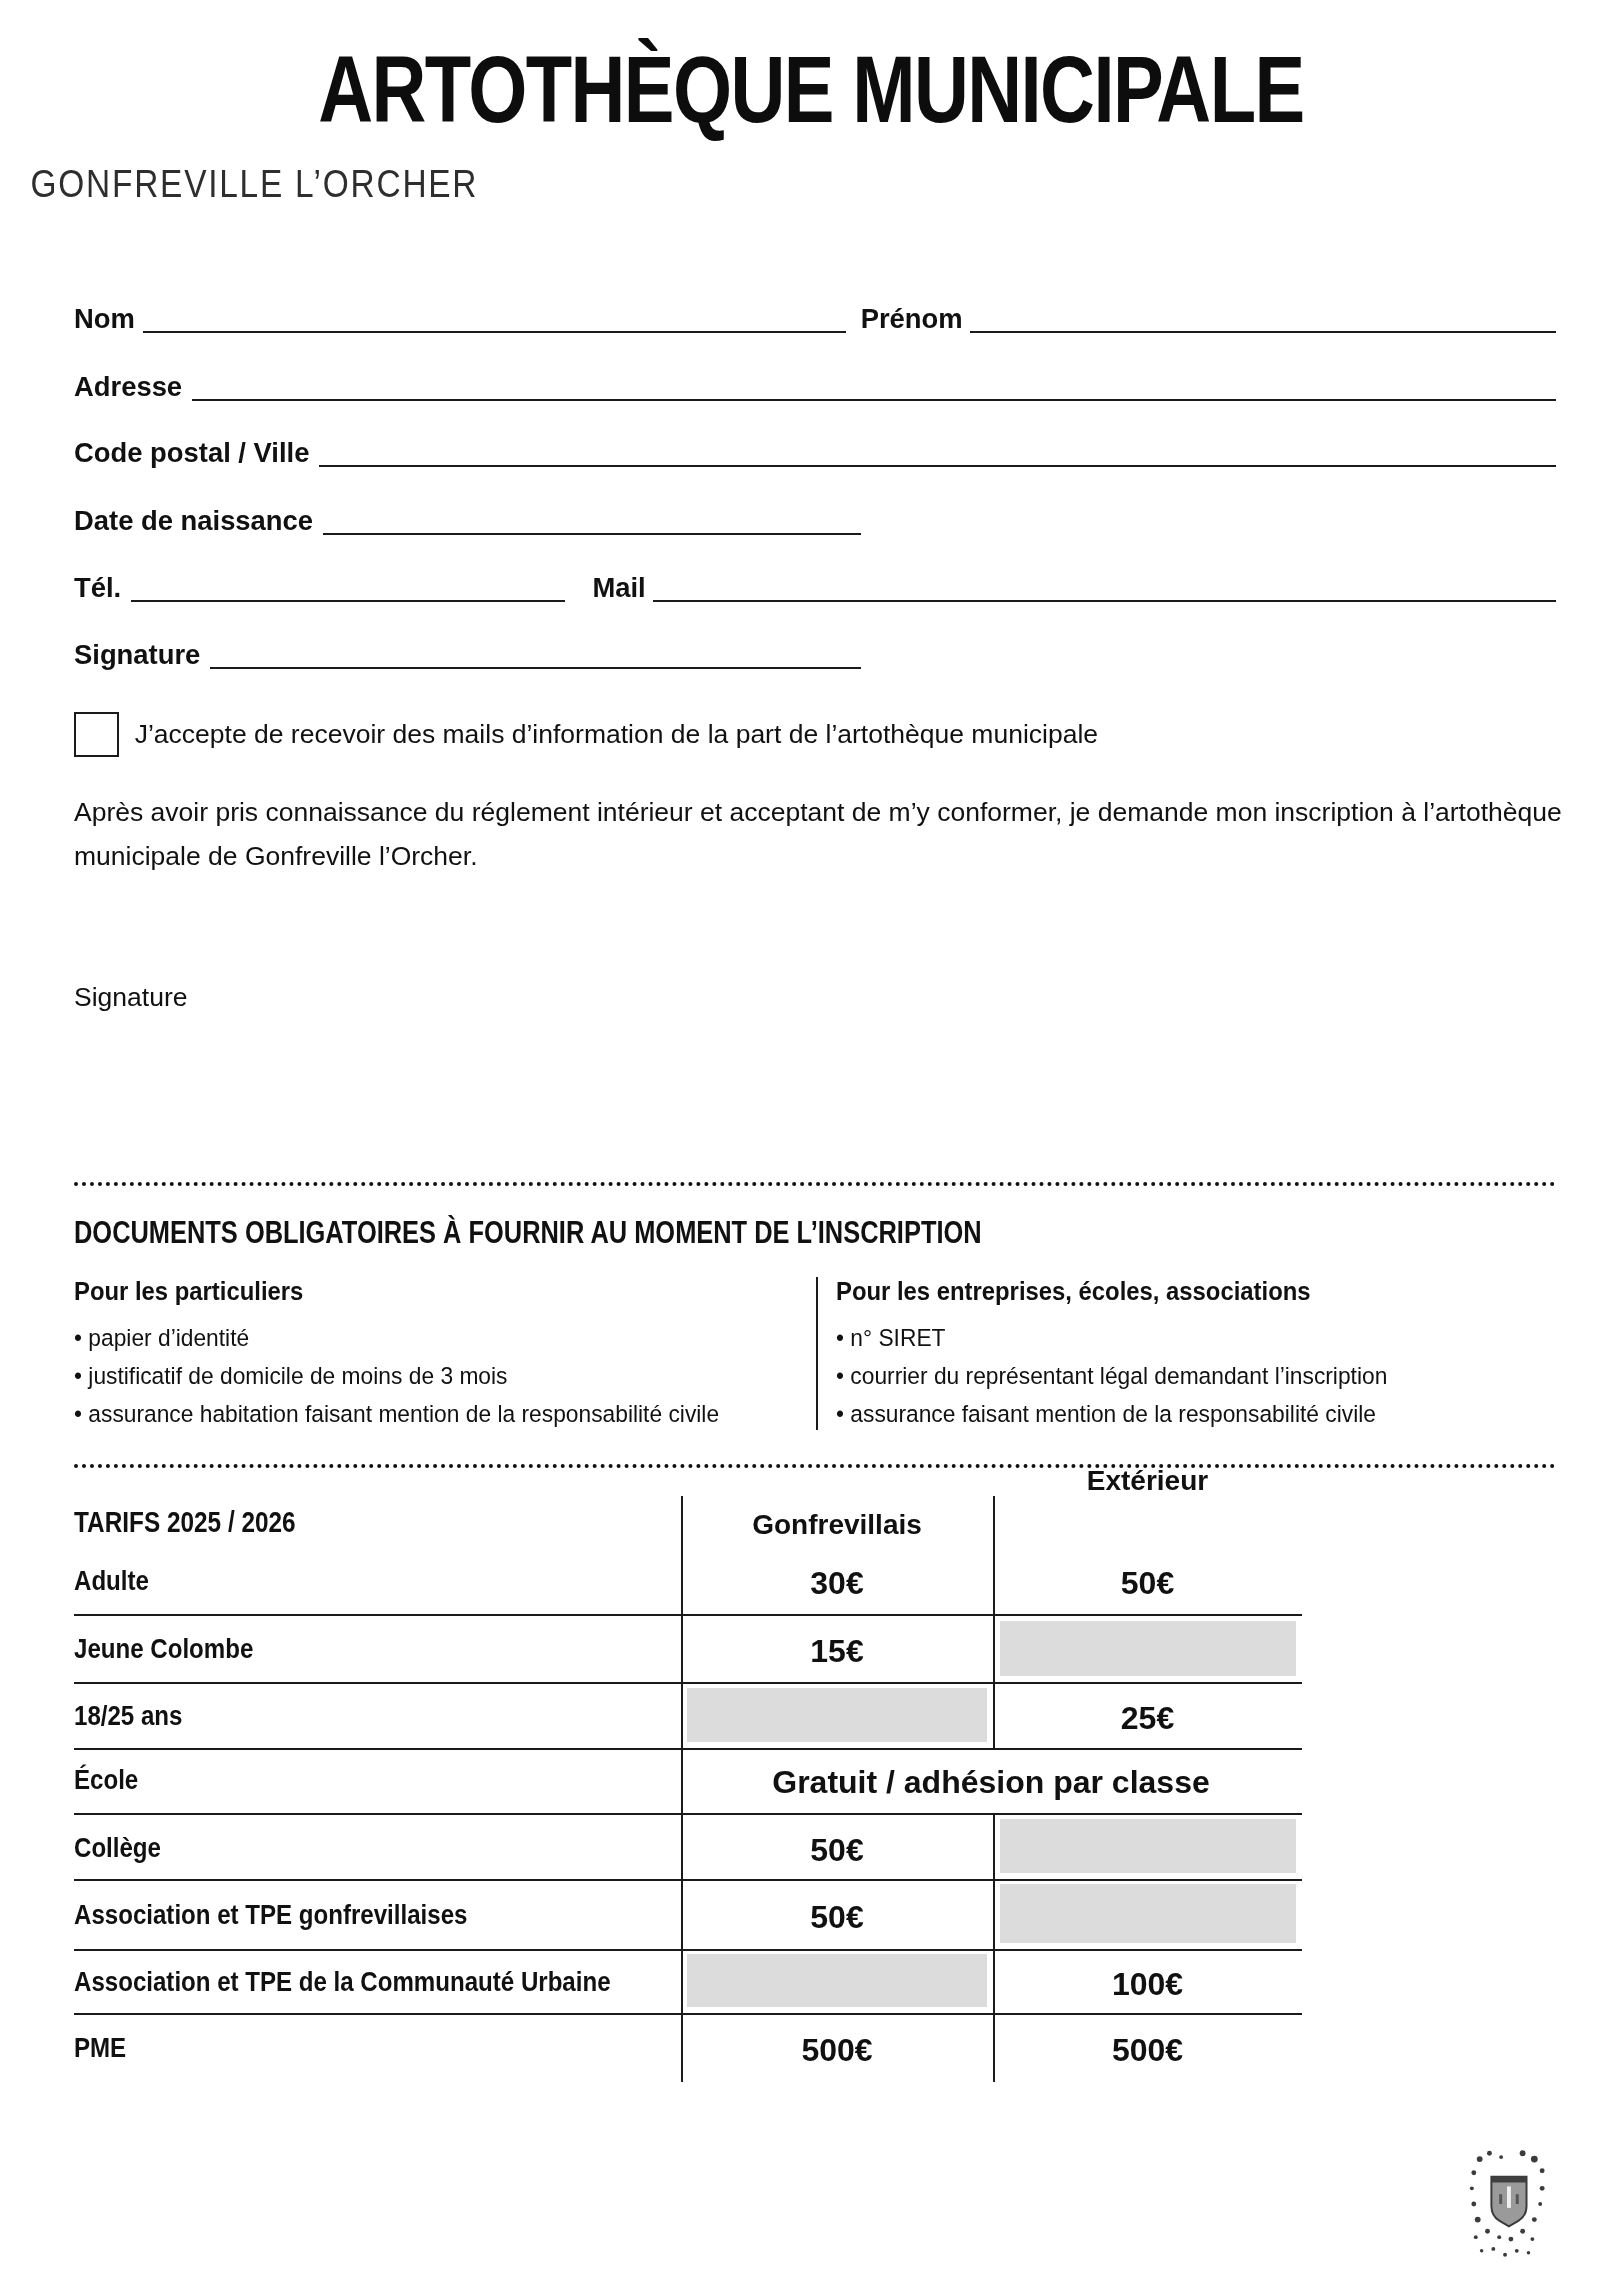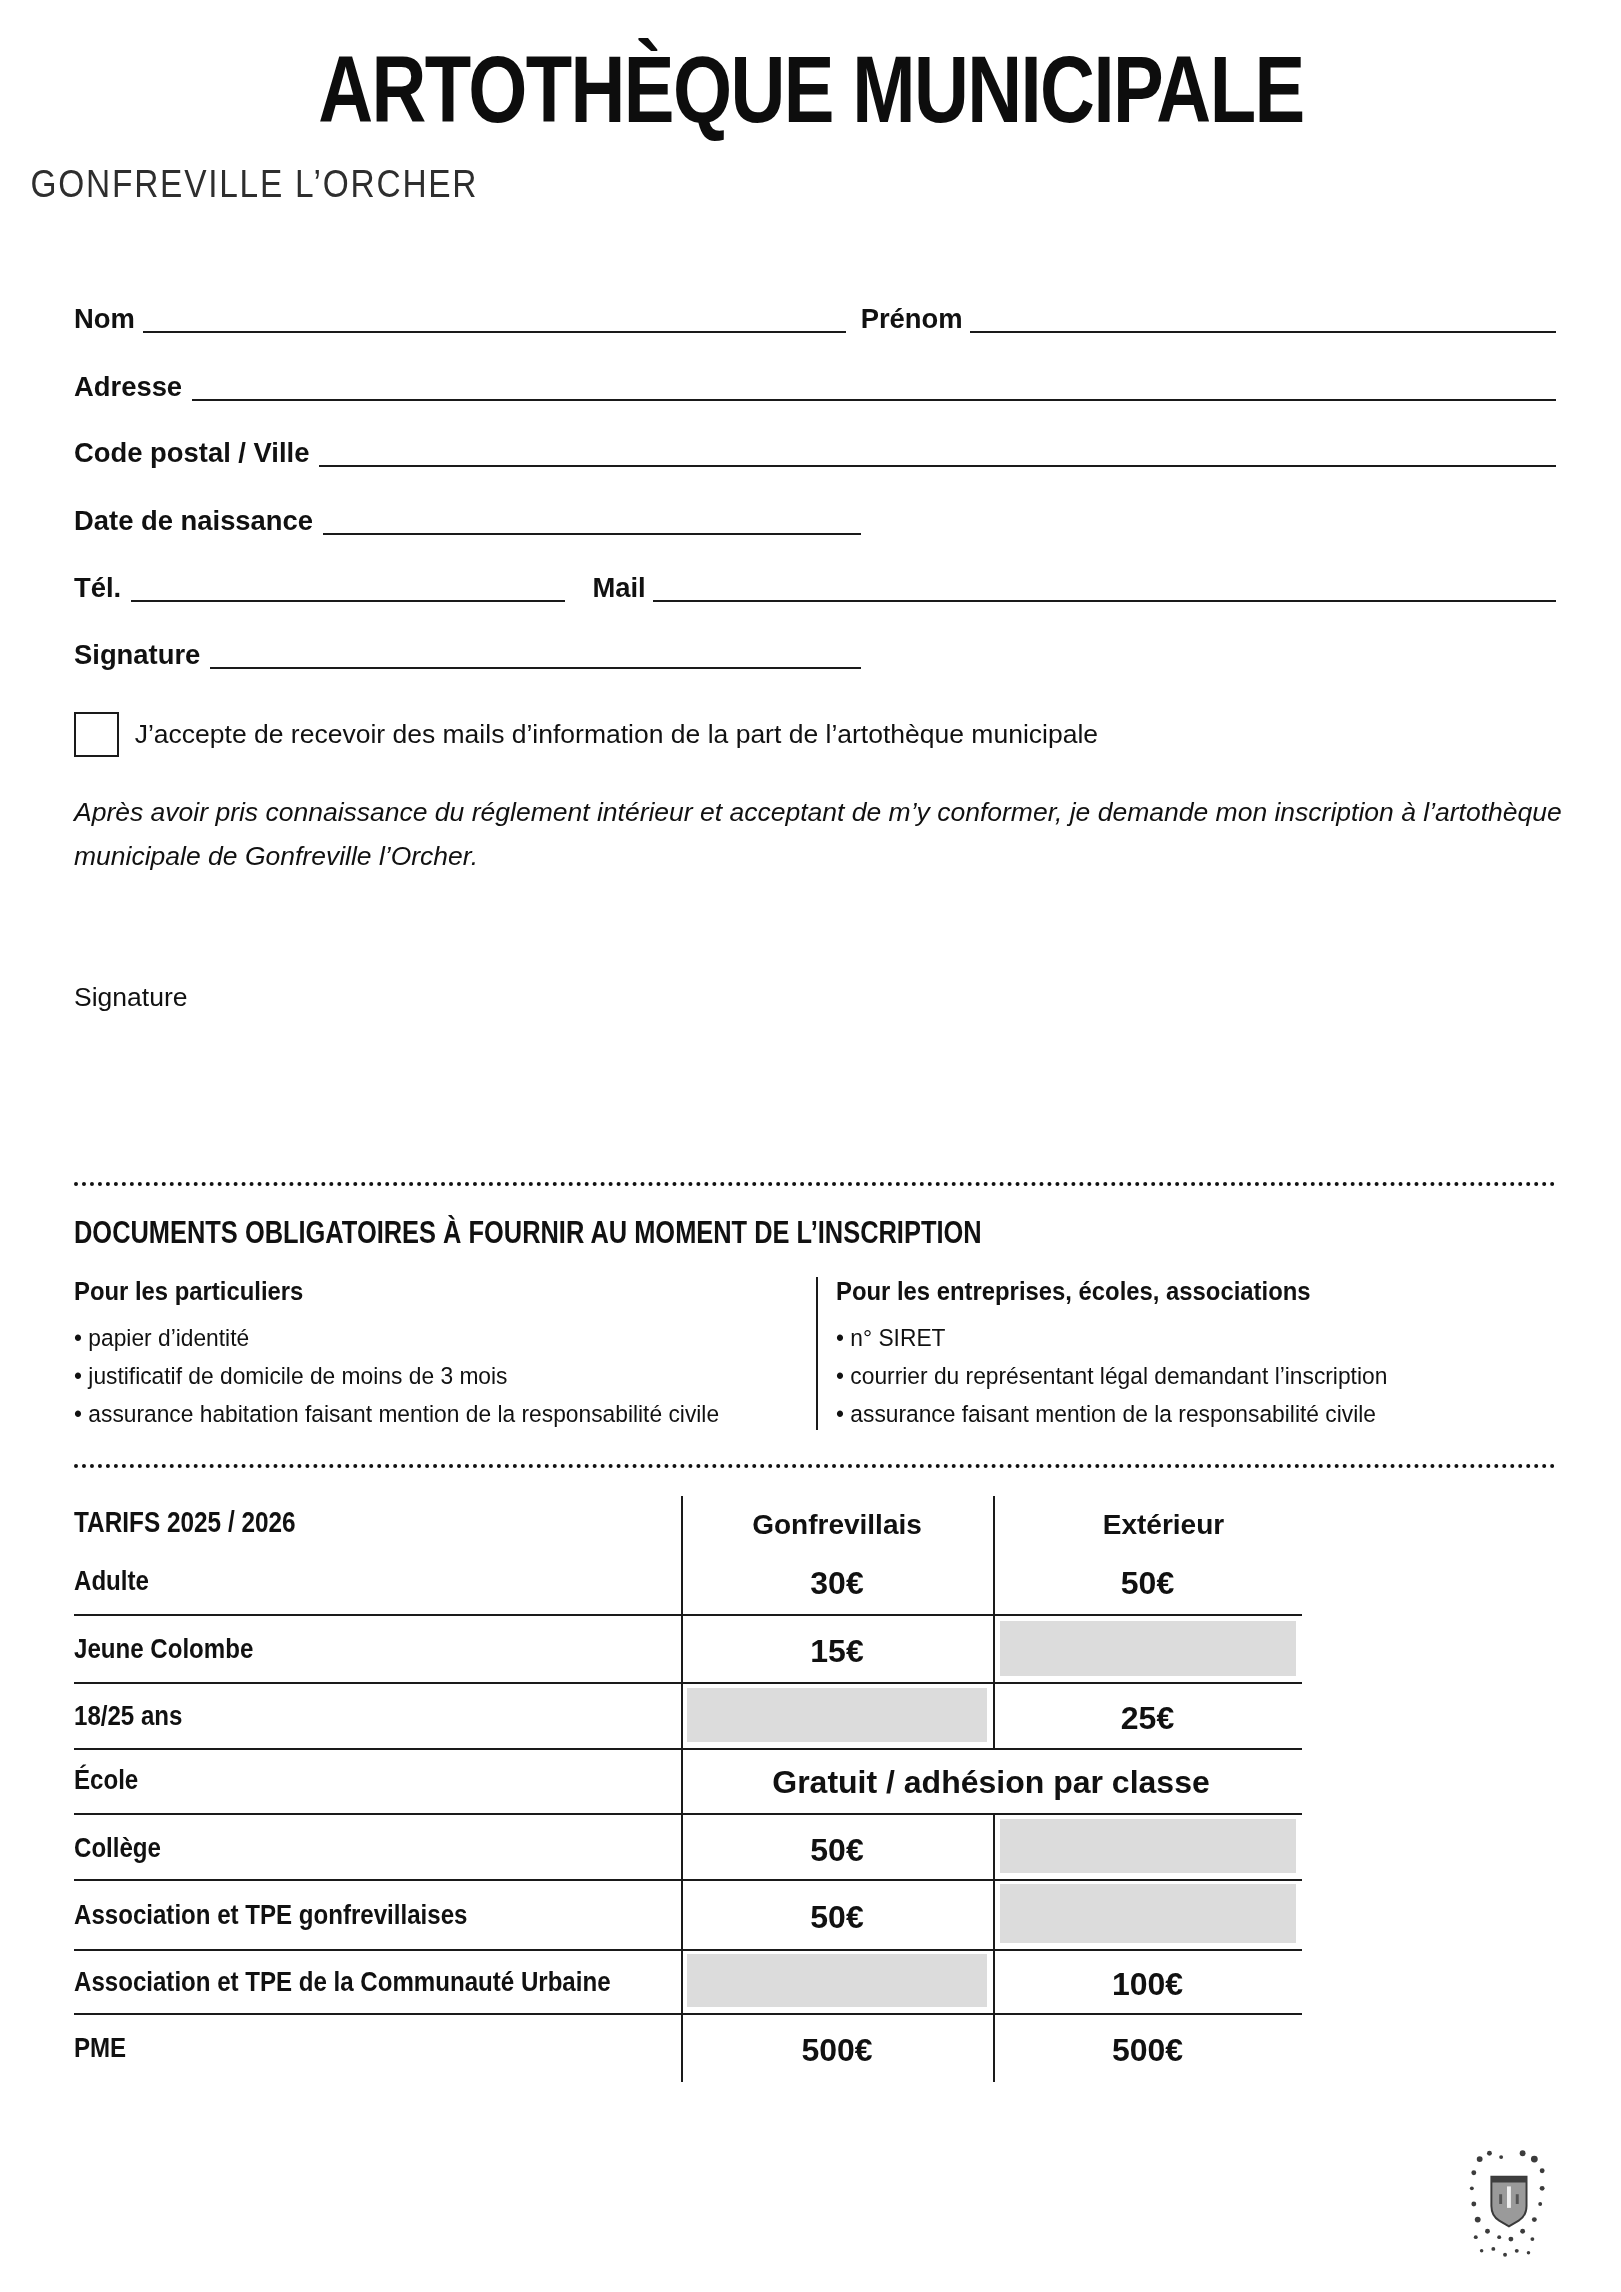--- a/index.html
+++ b/index.html
@@ -112,21 +112,21 @@
   <div class="abs frow" style="left:74px; width:787px; top:634px;">
     <span class="lbl">Signature</span>
     <div class="fill grow" style="margin-left:9.8px;"></div>
   </div>
 
   <div class="abs consent" style="left:74px; top:712px;">
     <div class="cbox"></div>
     <span class="txt">J’accepte de recevoir des mails d’information de la part de l’artothèque municipale</span>
   </div>
 
-  <div class="abs para" style="left:74px; top:790px;font-style:italic;">
+  <div class="abs para" style="left:74px; top:790px;">
     <div>Après avoir pris connaissance du réglement intérieur et acceptant de m’y conformer, je demande mon inscription à l’artothèque</div>
     <div>municipale de Gonfreville l’Orcher.</div>
   </div>
 
   <div class="abs sig" style="left:74px; top:982px;">Signature</div>
 
   <div class="abs dotsep" style="top:1182px;"></div>
 
   <div class="abs doc-head" style="left:74px; top:1215px;">
     <span>DOCUMENTS OBLIGATOIRES À FOURNIR AU MOMENT DE L’INSCRIPTION</span>
@@ -151,21 +151,21 @@
       <div class="doc-item">assurance faisant mention de la responsabilité civile</div>
     </div>
   </div>
 
   <div class="abs dotsep" style="top:1464px;"></div>
 
   <div class="abs t-heading" style="left:74px; top:1506px;">
     <span>TARIFS 2025 / 2026</span>
   </div>
   <div class="abs t-colhead" style="left:681px; width:312px; top:1509px;">Gonfrevillais</div>
-  <div class="abs t-colhead" style="left:993px; width:309px; top:1509px;padding-left:16px;">Extérieur</div>
+  <div class="abs t-colhead" style="left:993px; width:309px; top:1465px;">Extérieur</div>
 
   <div class="abs vline" style="left:681px; top:1496px; height:586px;"></div>
   <div class="abs vline" style="left:993px; top:1496px; height:252px;"></div>
   <div class="abs vline" style="left:993px; top:1813px; height:269px;"></div>
 
   <div class="abs hline" style="top:1614px;"></div>
   <div class="abs hline" style="top:1682px;"></div>
   <div class="abs hline" style="top:1748px;"></div>
   <div class="abs hline" style="top:1813px;"></div>
   <div class="abs hline" style="top:1879px;"></div>

